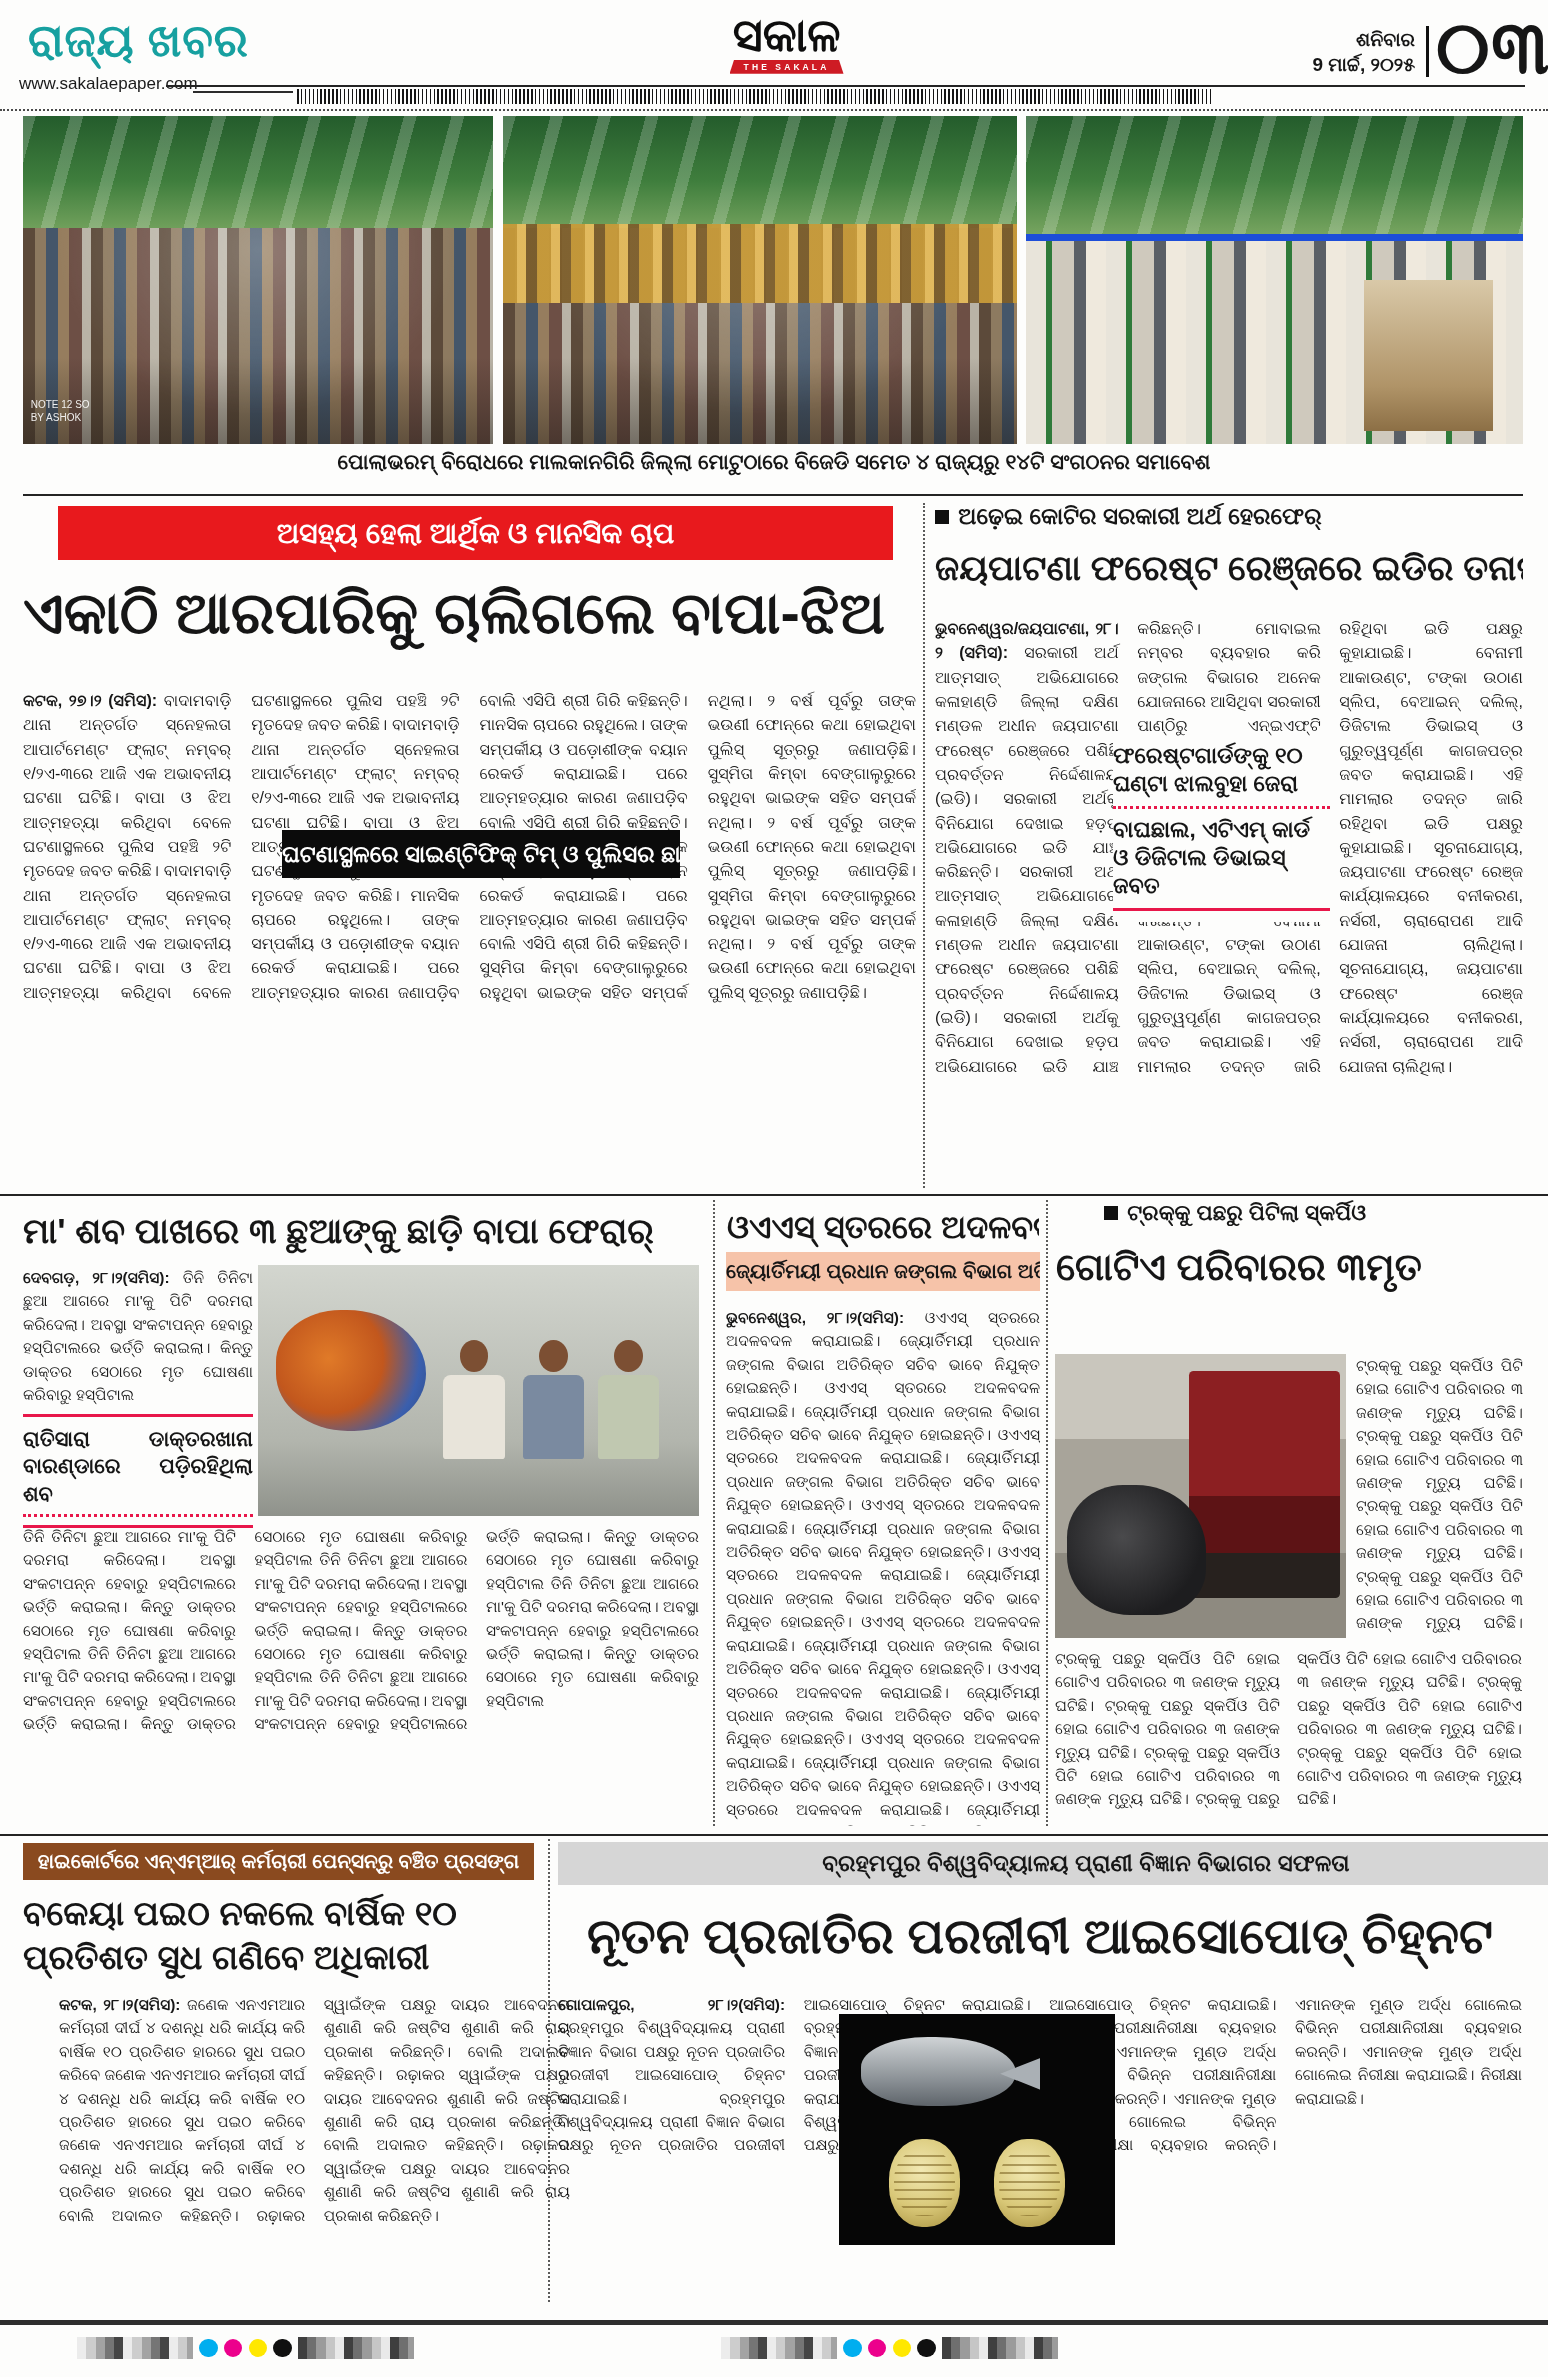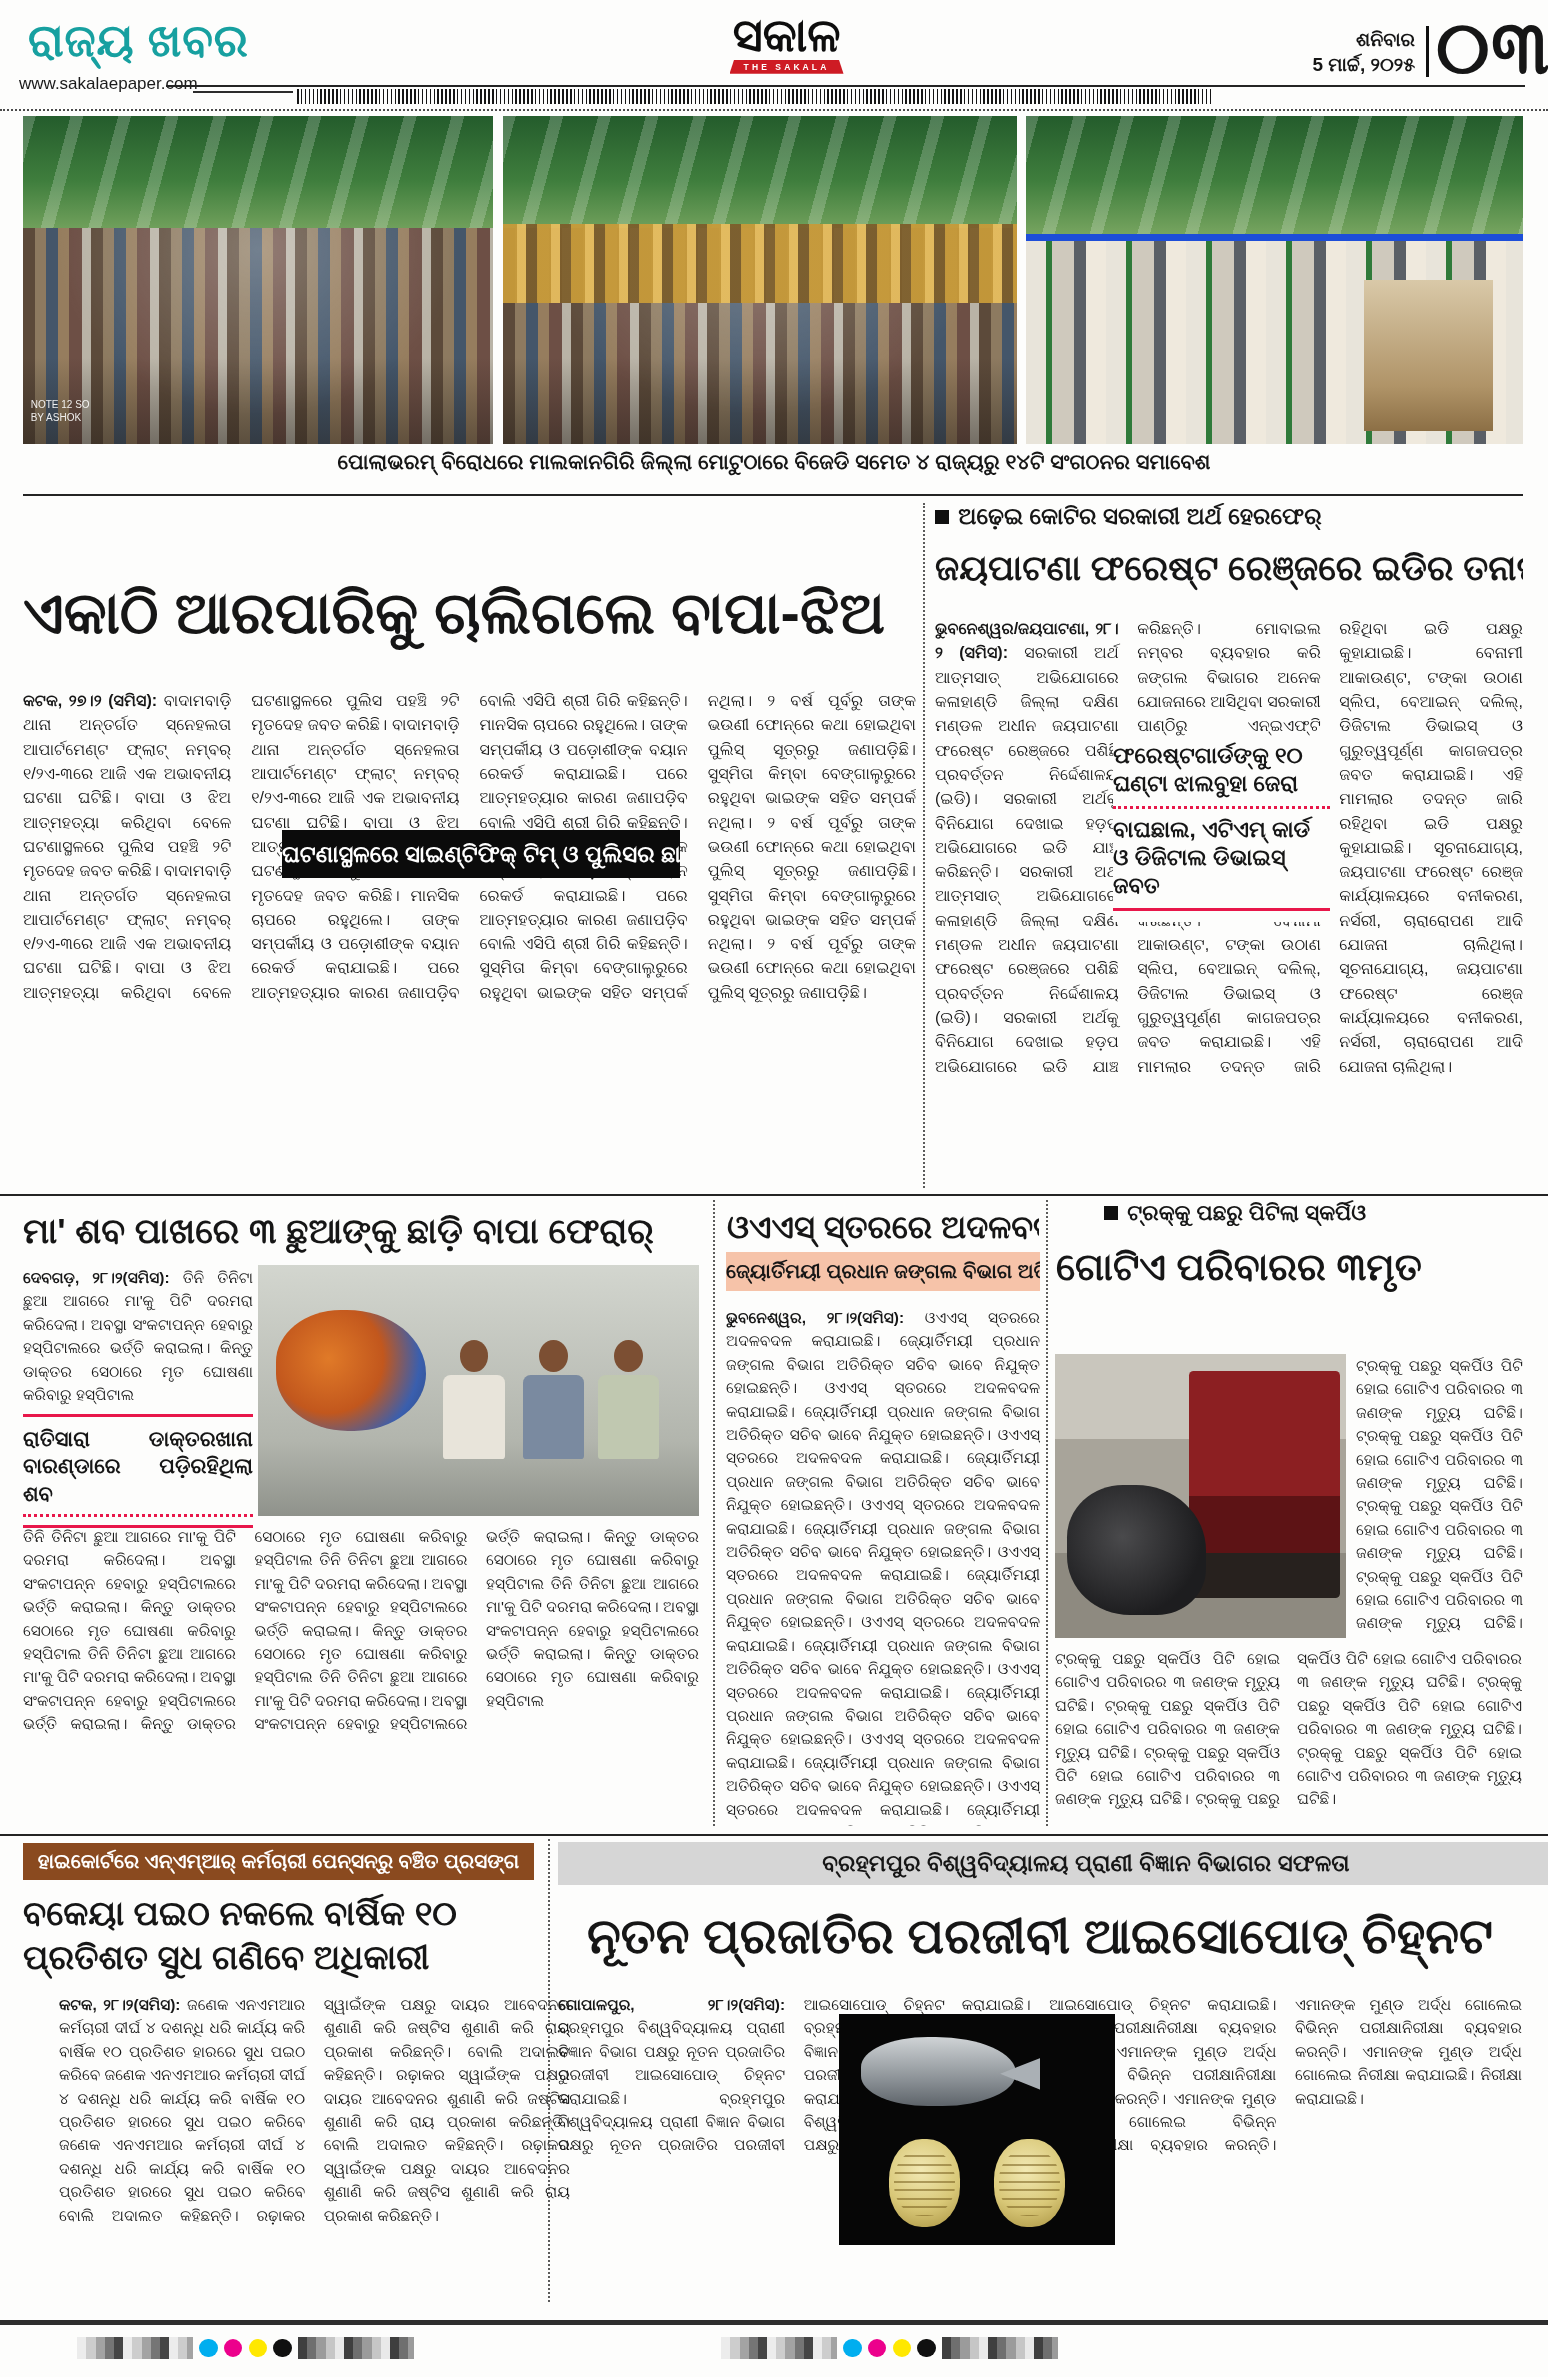--- a/index.html
+++ b/index.html
@@ -130,21 +130,21 @@
   <div class="abs hdr-site">www.sakalaepaper.com</div>
   <div class="abs hdr-dash"></div>
 
   <div class="abs masthead">
     <div class="masthead-word">ସକାଳ</div>
     <div class="masthead-ribbon">THE SAKALA</div>
   </div>
 
   <div class="abs hdr-day">
     <div>ଶନିବାର</div>
-    <div>5 ମାର୍ଚ୍ଚ, ୨୦୨୫</div>
+    <div>9 ମାର୍ଚ୍ଚ, ୨୦୨୫</div>
   </div>
   <div class="abs hdr-vbar"></div>
   <div class="abs hdr-pageno">୦୩</div>
 
   <div class="abs hdr-topline"></div>
   <div class="abs hdr-stripes"></div>
   <div class="abs hdr-dotline"></div>
 
   <div class="abs photo" style="left:23px;width:470px;">
     <div class="canopy"></div>
@@ -161,20 +161,21 @@
   </div>
   <div class="abs photo" style="left:1026px;width:497px;">
     <div class="canopy"></div>
     <div class="sash-row"></div>
     <div class="podium"></div>
   </div>
 
   <div class="abs caption">ପୋଲାଭରମ୍ ବିରୋଧରେ ମାଲକାନଗିରି ଜିଲ୍ଲା ମୋଟୁଠାରେ ବିଜେଡି ସମେତ ୪ ରାଜ୍ୟରୁ ୧୪ଟି ସଂଗଠନର ସମାବେଶ</div>
   <div class="abs hrule" style="left:23px;top:494px;width:1500px;"></div>
 
+  <div class="abs red-banner clip nowrap">ଅସହ୍ୟ ହେଲା ଆର୍ଥିକ ଓ ମାନସିକ ଚାପ</div>
   <div class="abs main-headline clip nowrap">ଏକାଠି ଆରପାରିକୁ ଚାଲିଗଲେ ବାପା-ଝିଅ</div>
 
   <div class="abs main-body body-txt just clip">
     <span class="byline">କଟକ, ୨୭।୨ (ସମିସ):</span>
     <span> ବାଦାମବାଡ଼ି ଥାନା ଅନ୍ତର୍ଗତ ସ୍ନେହଲତା ଆପାର୍ଟମେଣ୍ଟ ଫ୍ଲାଟ୍ ନମ୍ବର୍ ୧/୨ଏ-୩ରେ ଆଜି ଏକ ଅଭାବନୀୟ ଘଟଣା ଘଟିଛି। ବାପା ଓ ଝିଅ ଆତ୍ମହତ୍ୟା କରିଥିବା ବେଳେ ଘଟଣାସ୍ଥଳରେ ପୁଲିସ ପହଞ୍ଚି ୨ଟି ମୃତଦେହ ଜବତ କରିଛି। ବାଦାମବାଡ଼ି ଥାନା ଅନ୍ତର୍ଗତ ସ୍ନେହଲତା ଆପାର୍ଟମେଣ୍ଟ ଫ୍ଲାଟ୍ ନମ୍ବର୍ ୧/୨ଏ-୩ରେ ଆଜି ଏକ ଅଭାବନୀୟ ଘଟଣା ଘଟିଛି। ବାପା ଓ ଝିଅ ଆତ୍ମହତ୍ୟା କରିଥିବା ବେଳେ ଘଟଣାସ୍ଥଳରେ ପୁଲିସ ପହଞ୍ଚି ୨ଟି ମୃତଦେହ ଜବତ କରିଛି। ବାଦାମବାଡ଼ି ଥାନା ଅନ୍ତର୍ଗତ ସ୍ନେହଲତା ଆପାର୍ଟମେଣ୍ଟ ଫ୍ଲାଟ୍ ନମ୍ବର୍ ୧/୨ଏ-୩ରେ ଆଜି ଏକ ଅଭାବନୀୟ ଘଟଣା ଘଟିଛି। ବାପା ଓ ଝିଅ ଆତ୍ମହତ୍ୟା କରିଥିବା ବେଳେ ଘଟଣାସ୍ଥଳରେ ପୁଲିସ ପହଞ୍ଚି ୨ଟି ମୃତଦେହ ଜବତ କରିଛି। </span>
     <span> ମାନସିକ ଚାପରେ ରହୁଥିଲେ। ତାଙ୍କ ସମ୍ପର୍କୀୟ ଓ ପଡ଼ୋଶୀଙ୍କ ବୟାନ ରେକର୍ଡ କରାଯାଇଛି। ପରେ ଆତ୍ମହତ୍ୟାର କାରଣ ଜଣାପଡ଼ିବ ବୋଲି ଏସିପି ଶ୍ରୀ ଗିରି କହିଛନ୍ତି। ମାନସିକ ଚାପରେ ରହୁଥିଲେ। ତାଙ୍କ ସମ୍ପର୍କୀୟ ଓ ପଡ଼ୋଶୀଙ୍କ ବୟାନ ରେକର୍ଡ କରାଯାଇଛି। ପରେ ଆତ୍ମହତ୍ୟାର କାରଣ ଜଣାପଡ଼ିବ ବୋଲି ଏସିପି ଶ୍ରୀ ଗିରି କହିଛନ୍ତି। ମାନସିକ ଚାପରେ ରହୁଥିଲେ। ତାଙ୍କ ସମ୍ପର୍କୀୟ ଓ ପଡ଼ୋଶୀଙ୍କ ବୟାନ ରେକର୍ଡ କରାଯାଇଛି। ପରେ ଆତ୍ମହତ୍ୟାର କାରଣ ଜଣାପଡ଼ିବ ବୋଲି ଏସିପି ଶ୍ରୀ ଗିରି କହିଛନ୍ତି। </span>
     <span> ସୁସ୍ମିତା କିମ୍ବା ବେଙ୍ଗାଲୁରୁରେ ରହୁଥିବା ଭାଇଙ୍କ ସହିତ ସମ୍ପର୍କ ନଥିଲା। ୨ ବର୍ଷ ପୂର୍ବରୁ ତାଙ୍କ ଭଉଣୀ ଫୋନ୍ରେ କଥା ହୋଇଥିବା ପୁଲିସ୍ ସୂତ୍ରରୁ ଜଣାପଡ଼ିଛି। ସୁସ୍ମିତା କିମ୍ବା ବେଙ୍ଗାଲୁରୁରେ ରହୁଥିବା ଭାଇଙ୍କ ସହିତ ସମ୍ପର୍କ ନଥିଲା। ୨ ବର୍ଷ ପୂର୍ବରୁ ତାଙ୍କ ଭଉଣୀ ଫୋନ୍ରେ କଥା ହୋଇଥିବା ପୁଲିସ୍ ସୂତ୍ରରୁ ଜଣାପଡ଼ିଛି। ସୁସ୍ମିତା କିମ୍ବା ବେଙ୍ଗାଲୁରୁରେ ରହୁଥିବା ଭାଇଙ୍କ ସହିତ ସମ୍ପର୍କ ନଥିଲା। ୨ ବର୍ଷ ପୂର୍ବରୁ ତାଙ୍କ ଭଉଣୀ ଫୋନ୍ରେ କଥା ହୋଇଥିବା ପୁଲିସ୍ ସୂତ୍ରରୁ ଜଣାପଡ଼ିଛି। </span>
   </div>
   <div class="abs black-box clip nowrap">ଘଟଣାସ୍ଥଳରେ ସାଇଣ୍ଟିଫିକ୍ ଟିମ୍ ଓ ପୁଲିସର ଛାନ୍ଭିନ୍</div>
 

